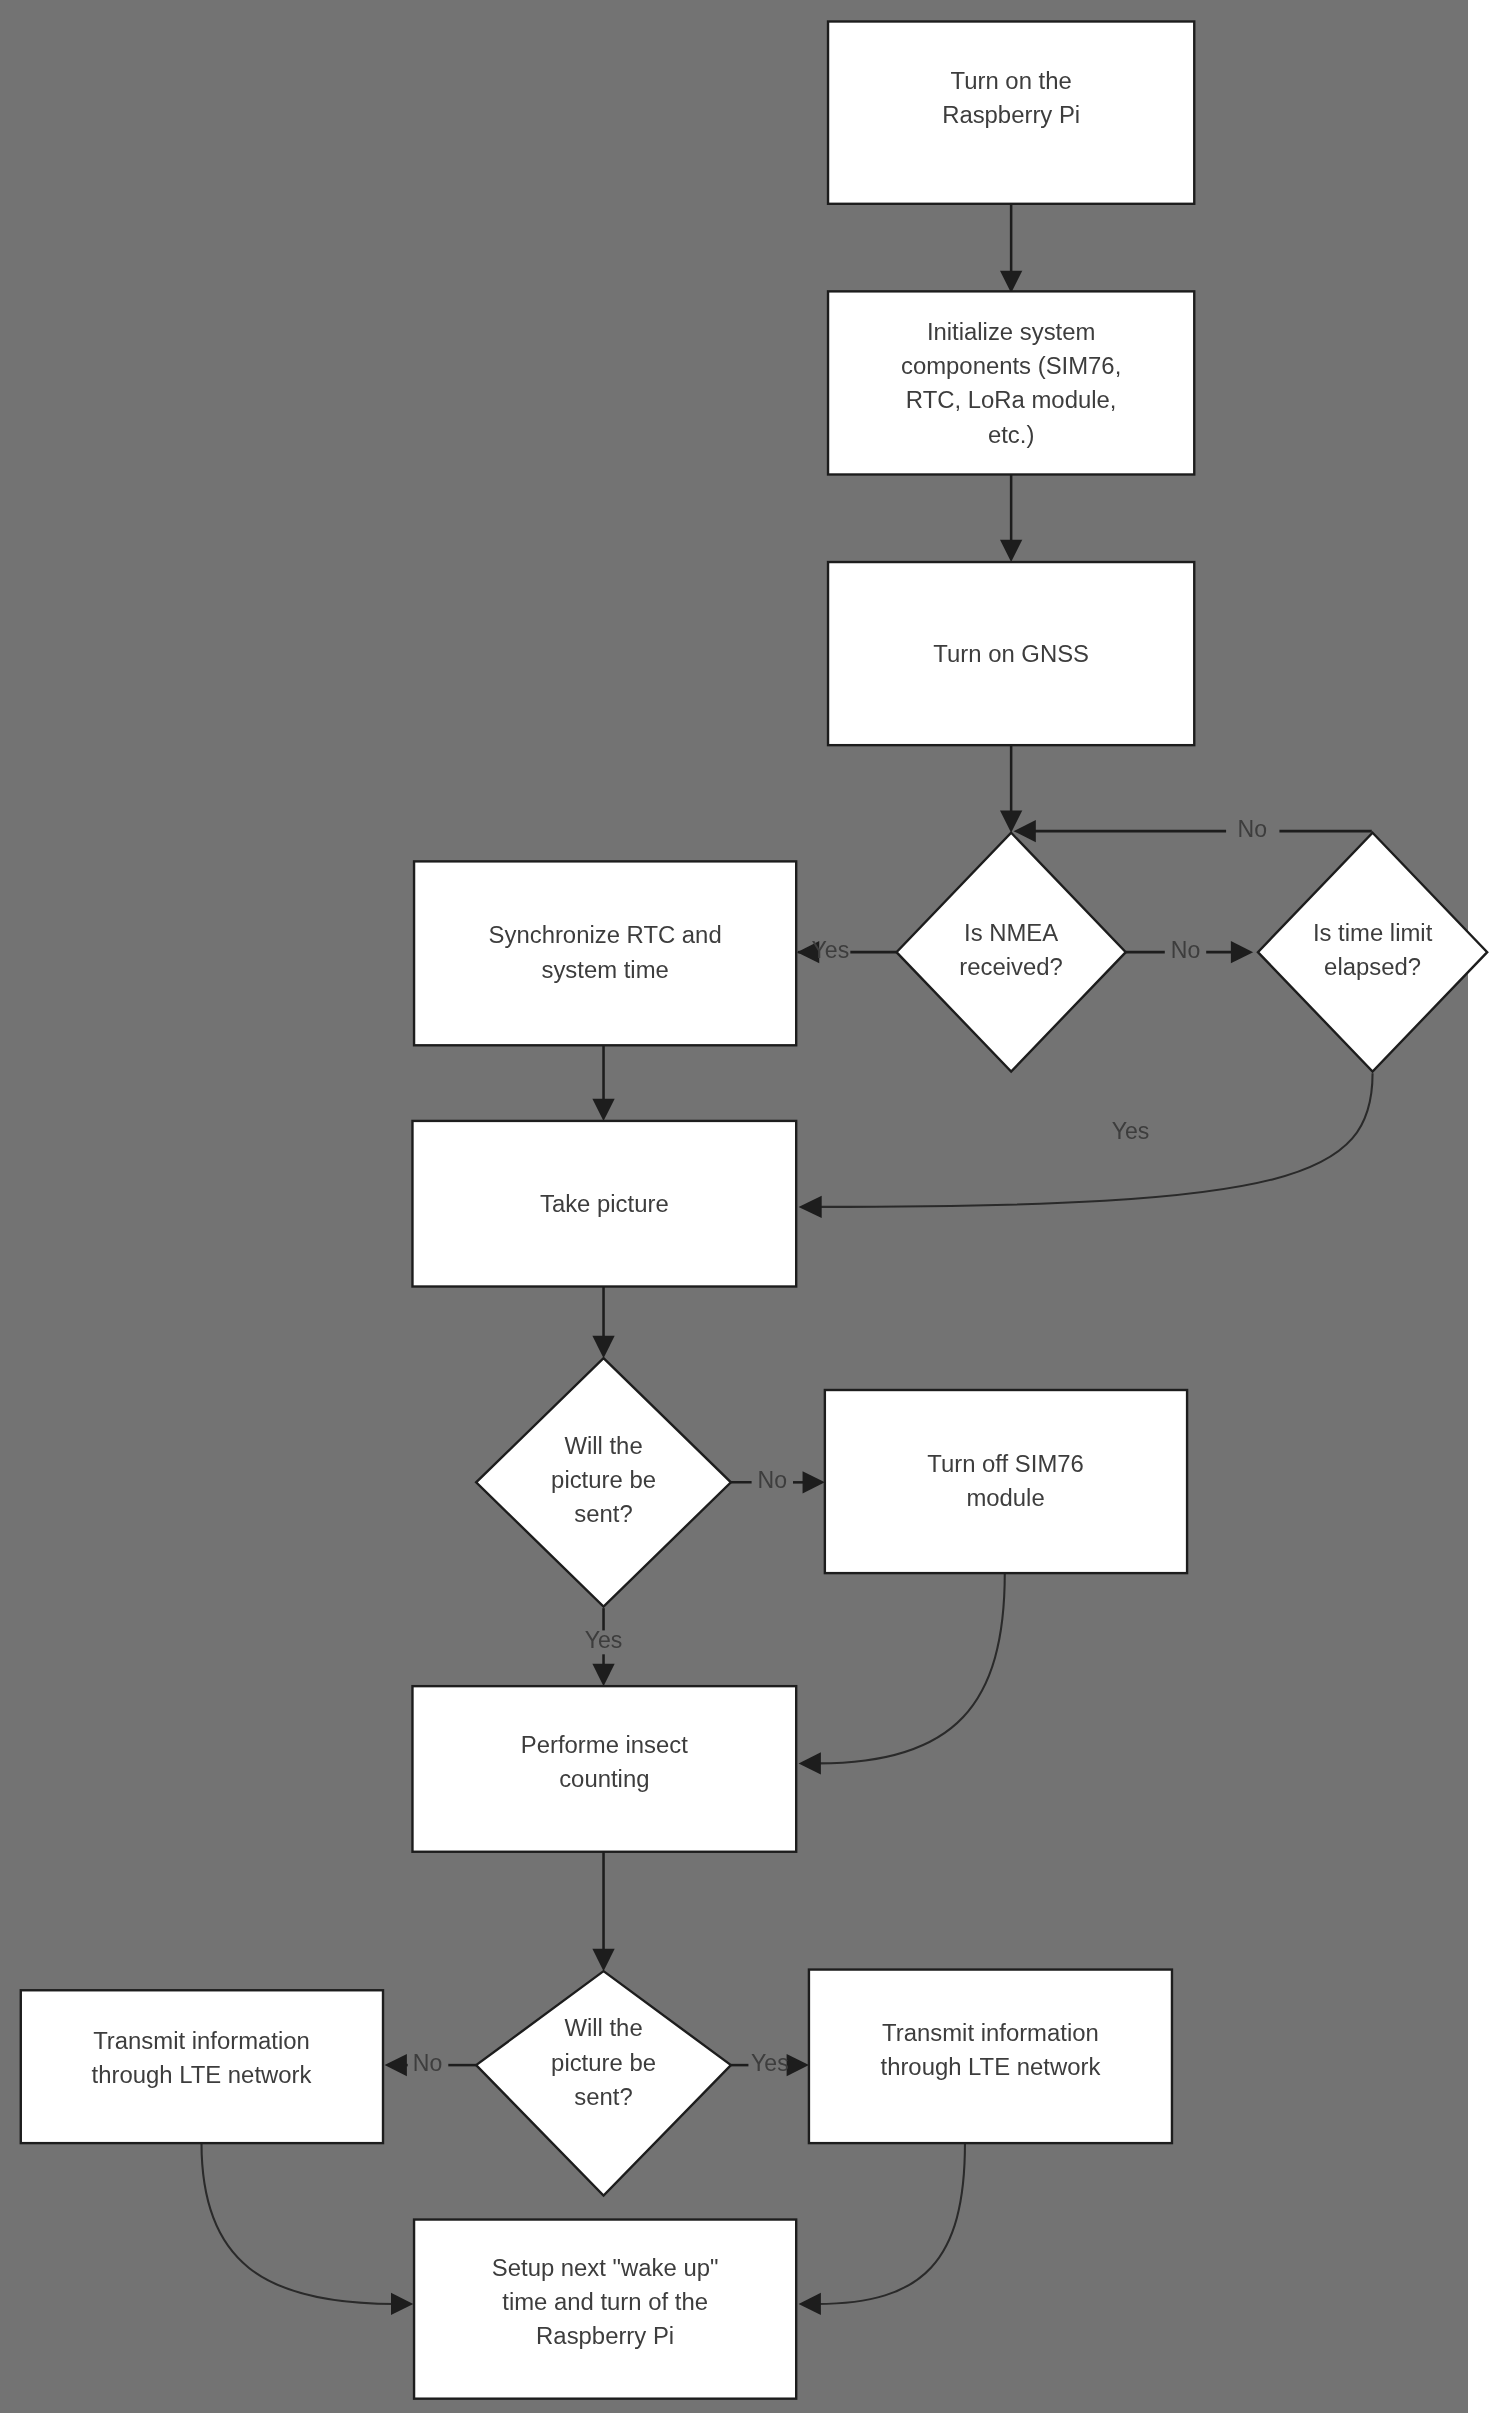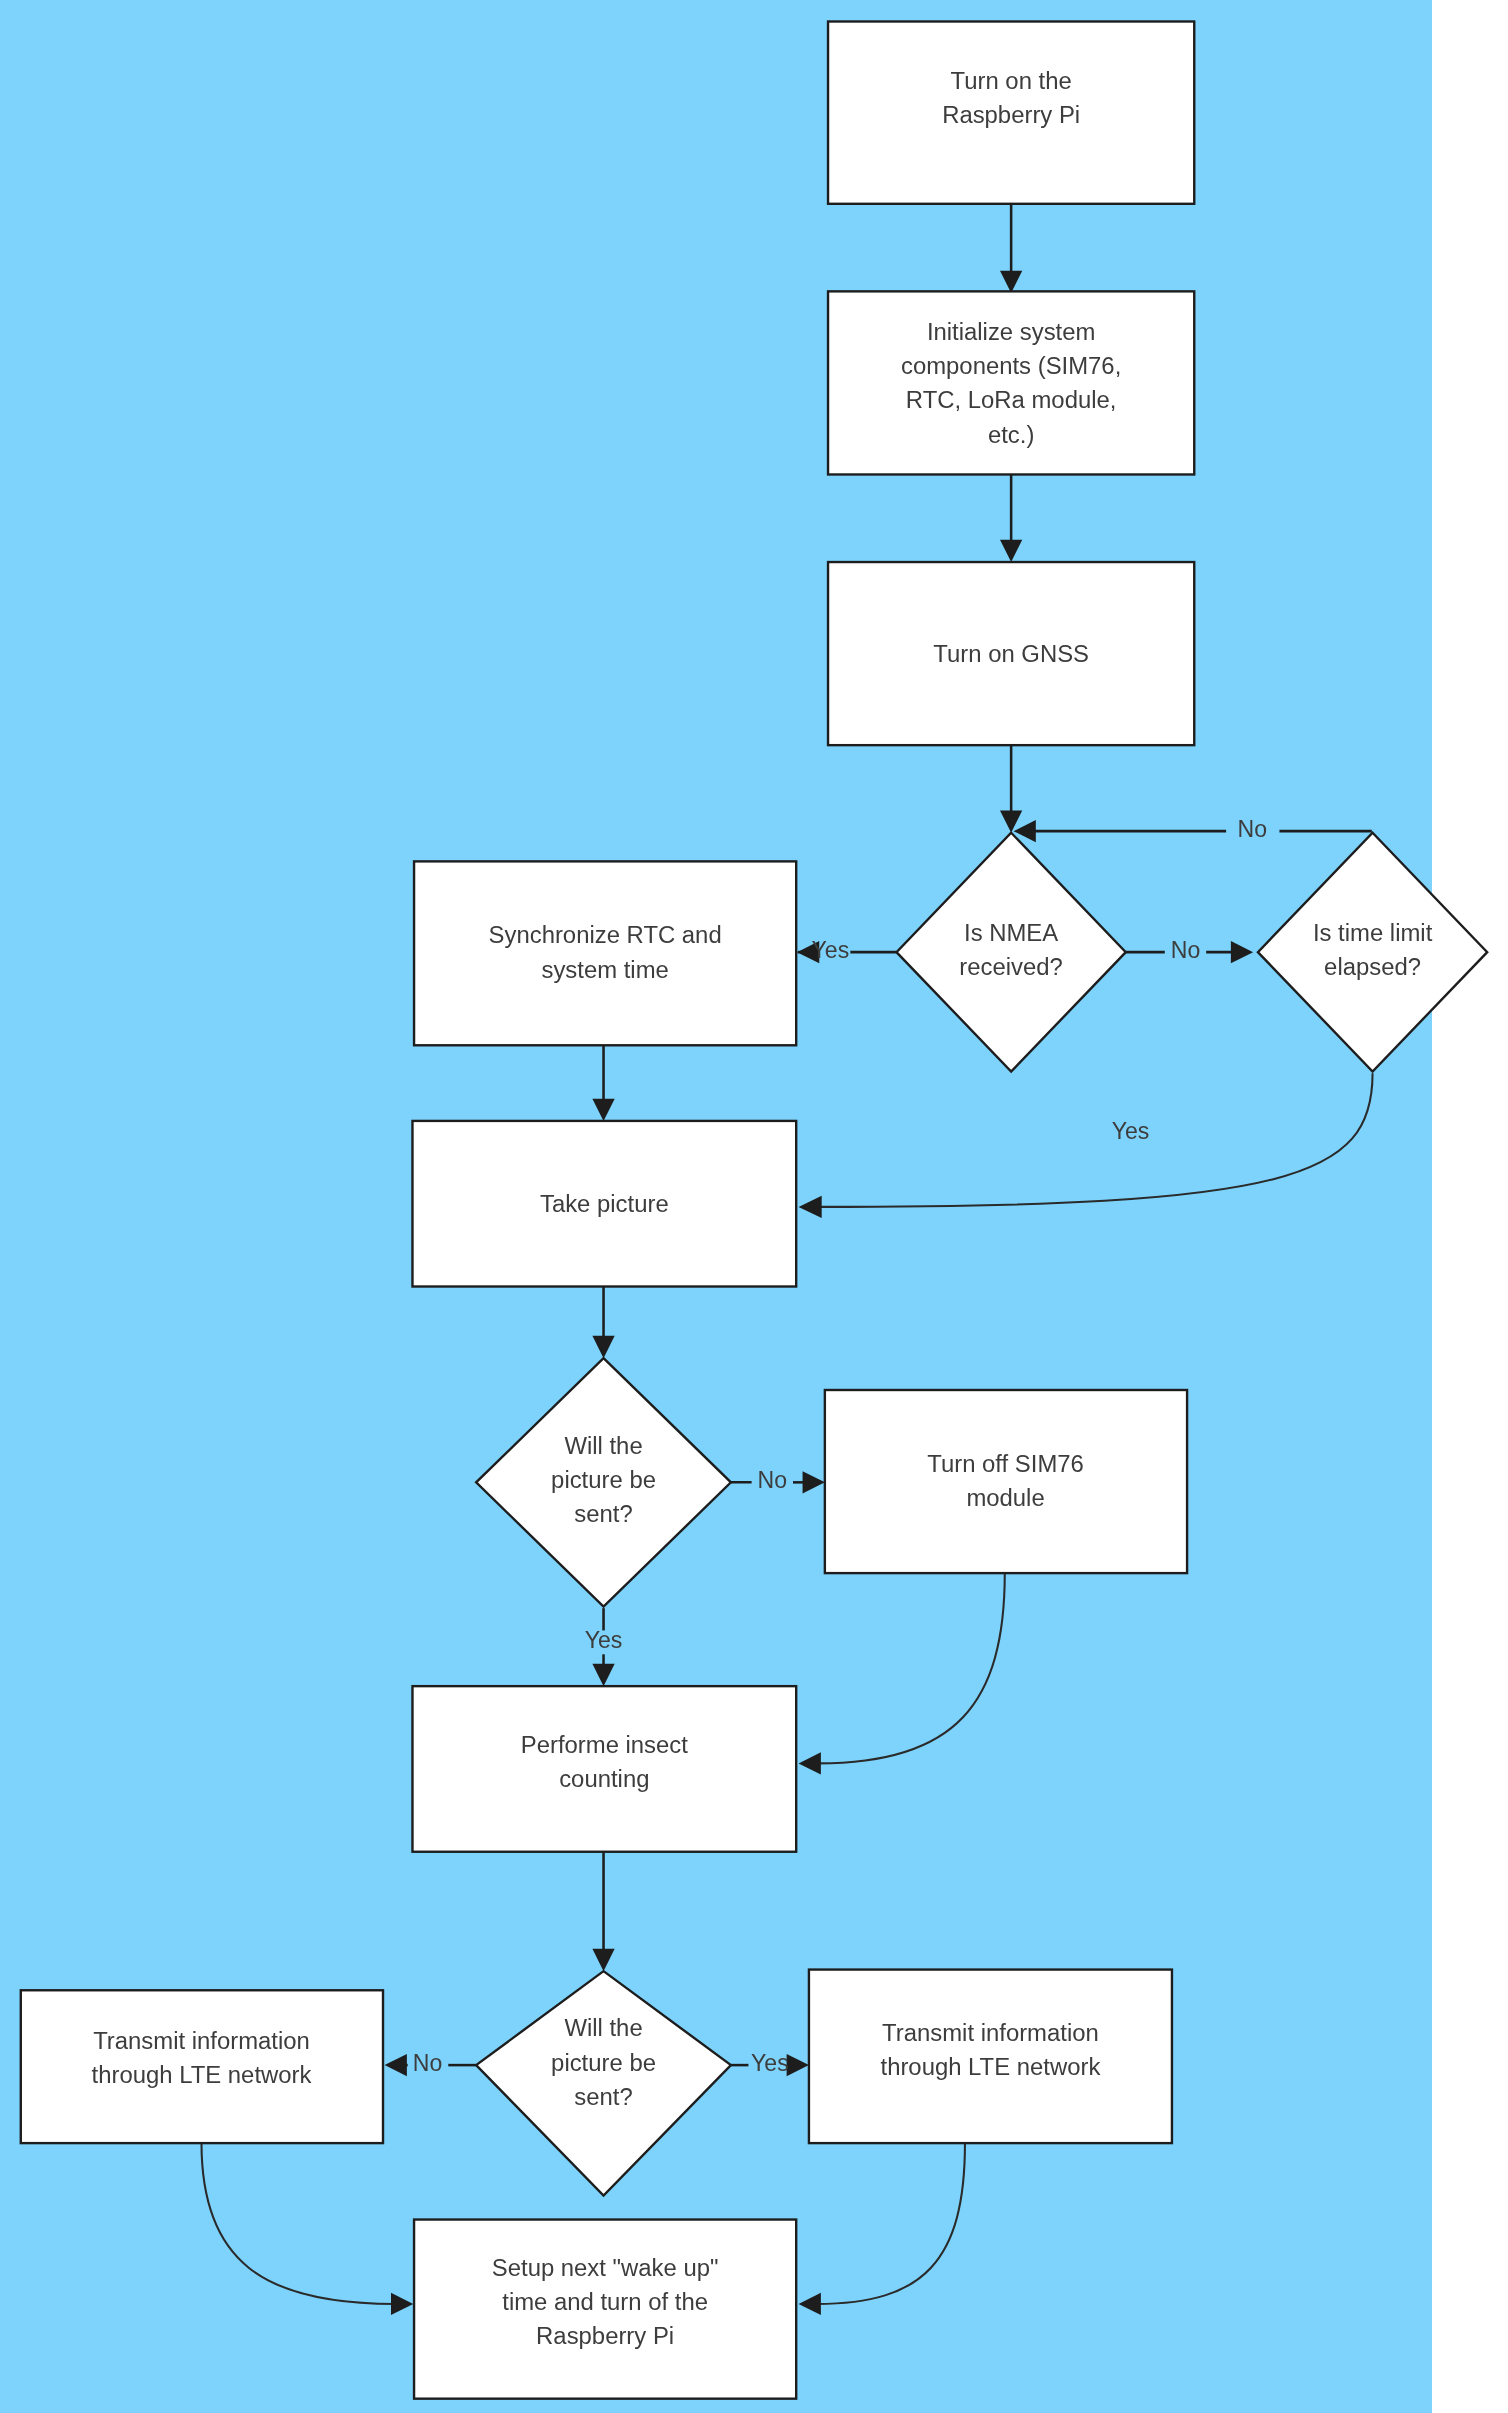--- a/index.html
+++ b/index.html
@@ -10,21 +10,22 @@
   body {
     width: 1508px;
     height: 2413px;
     font-family: "Liberation Sans", sans-serif;
     overflow: hidden;
   }
   #flowchart-root {
     position: relative;
     width: 1432px;
     height: 2413px;
-    background: #7dd3fc;
+    background: #737373;
+    padding-left: 36px;
   }
   svg.chart-canvas {
     position: absolute;
     top: 0;
     left: 0;
     width: 1508px;
     height: 2413px;
     display: block;
   }
   .node-shape {

